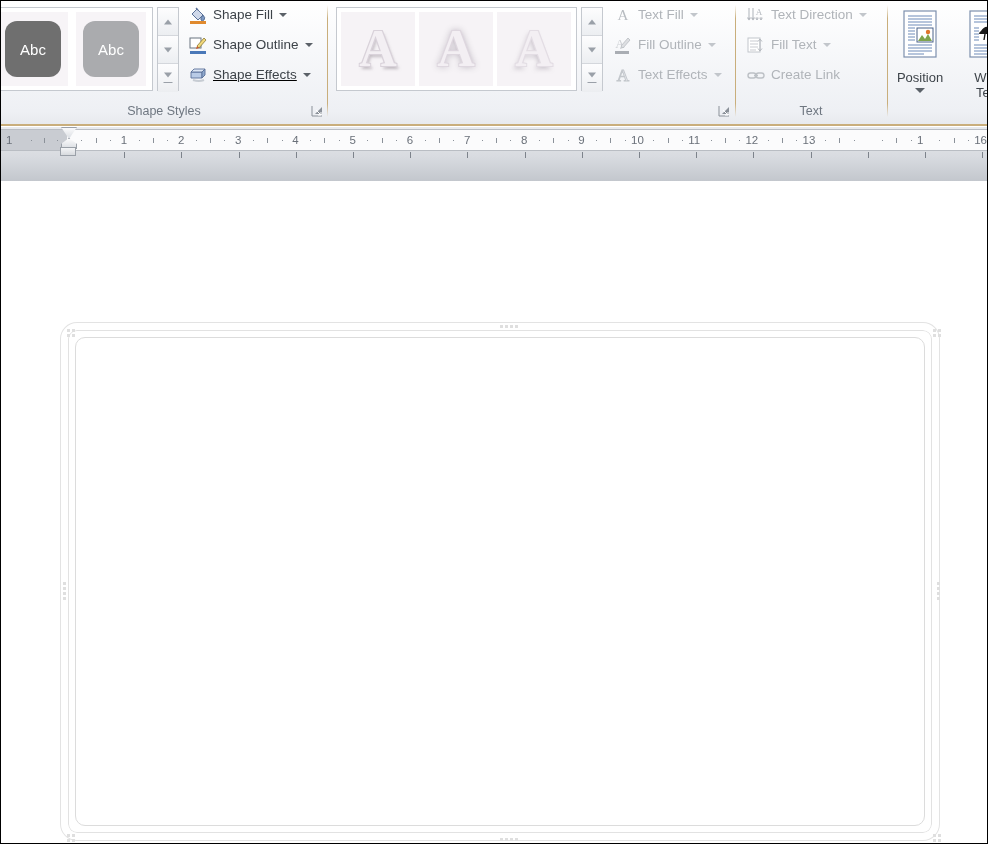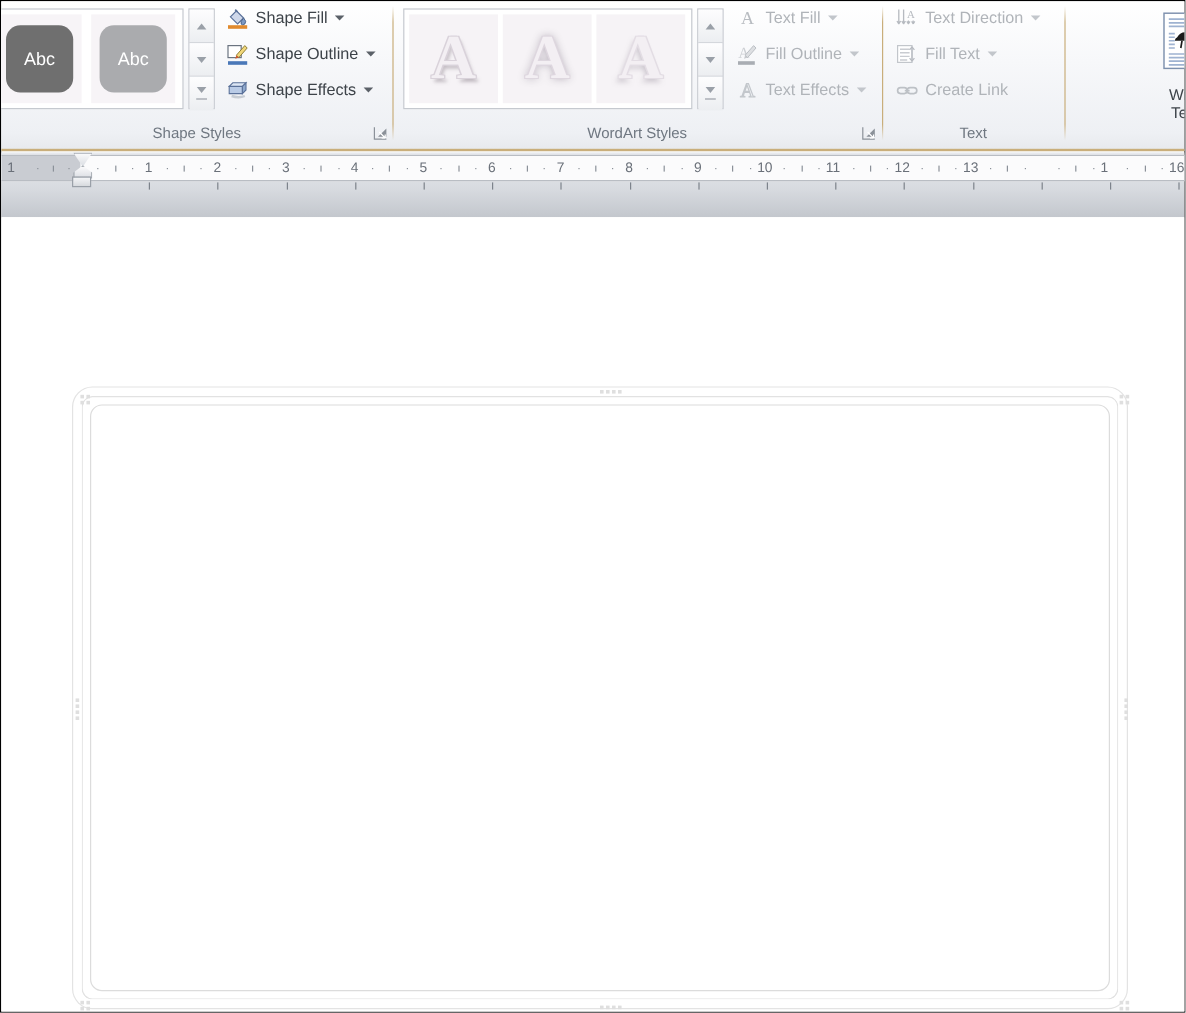--- a/index.html
+++ b/index.html
@@ -225,21 +225,21 @@
               <rect x="2" y="3" width="11" height="10" fill="#ffffff" stroke="#6b7480" stroke-width="1"></rect>
               <path d="M9 11 L16 3 L18 5 L11 13 Z" fill="#f2d87a" stroke="#8a7a33" stroke-width=".8"></path>
               <path d="M9 11 L11 13 L8 14 Z" fill="#cf5a2a"></path>
               <rect x="2" y="16" width="16" height="3" fill="#4a78b8"></rect>
             </svg>
           </span>
           <span class="rlabel">Shape Outline</span>
           <span class="rcaret"></span>
         </div>
 
-        <div class="rbtn" style="left:183px;top:62px;">
+        <div class="rbtn" style="left:183px;top:62px;text-decoration:underline;">
           <span class="ricon">
             <svg width="20" height="20" viewBox="0 0 20 20">
               <path d="M3 7 h11 v6 h-11z" fill="#b9cbe6" stroke="#5a7199" stroke-width=".9"></path>
               <path d="M3 7 l3 -3 h11 l-3 3z" fill="#dce6f4" stroke="#5a7199" stroke-width=".9"></path>
               <path d="M14 7 l3 -3 v6 l-3 3z" fill="#8fa9cd" stroke="#5a7199" stroke-width=".9"></path>
               <path d="M5 15 q6 2 11 0" stroke="#b3bac3" stroke-width="2" fill="none" opacity=".7"></path>
             </svg>
           </span>
           <span class="rlabel">Shape Effects</span>
           <span class="rcaret"></span>
@@ -312,21 +312,20 @@
           <span class="ricon">
             <svg width="20" height="20" viewBox="0 0 20 20">
               <text x="10" y="16" text-anchor="middle" font-size="17" font-family="Liberation Serif, serif" fill="none" stroke="#c3c7cc" stroke-width="1">A</text>
             </svg>
           </span>
           <span class="rlabel">Text Effects</span>
           <span class="rcaret"></span>
         </div>
 
       </div>
-      <div class="glabel">WordArt Styles</div>
       <div class="dlg-launcher" style="left:389px;">
         <svg width="15" height="15" viewBox="0 0 15 15">
           <path d="M2 2 v10 h10" fill="none" stroke="#8b9199" stroke-width="1"></path>
           <path d="M12 3 v7 h-7z" fill="#8b9199"></path>
           <path d="M6 6 l5 5 M11 11 h-3 M11 11 v-3" stroke="#ffffff" stroke-width="1" fill="none"></path>
         </svg>
       </div>
     </div>
     <div class="gsep" style="left:734px;"></div>
 
@@ -372,20 +371,35 @@
         </div>
 
       </div>
       <div class="glabel">Text</div>
     </div>
     <div class="gsep" style="left:886px;"></div>
 
     <div class="rgroup" style="left:887px;width:101px;overflow:hidden;">
       <div class="gcontent">
 
+        <div class="bigbtn" style="left:0px;">
+          <span class="bicon">
+            <svg width="46" height="52" viewBox="0 0 46 52">
+              <rect x="7" y="2" width="32" height="46" fill="#ffffff" stroke="#7d90ad" stroke-width="1.2"></rect>
+              <path d="M11 7 h24 M11 10 h24 M11 13 h24 M11 16 h24" stroke="#9fb3d1" stroke-width="1.4"></path>
+              <rect x="20" y="19" width="16" height="14" fill="#ffffff" stroke="#4a6289" stroke-width="1"></rect>
+              <path d="M21 32 l4 -6 l3 4 l3 -5 l4 7z" fill="#7fa44d"></path>
+              <circle cx="31" cy="23" r="2.2" fill="#e0762c"></circle>
+              <path d="M11 19 h7 M11 22 h7 M11 25 h7 M11 28 h7 M11 31 h7" stroke="#9fb3d1" stroke-width="1.3"></path>
+              <path d="M11 36 h24 M11 39 h24 M11 42 h24 M11 45 h16" stroke="#9fb3d1" stroke-width="1.4"></path>
+            </svg>
+          </span>
+          <span class="blabel">Position</span>
+          <span class="bcaret"></span>
+        </div>
 
         <div class="bigbtn" style="left:66px;width:64px;">
           <span class="bicon">
             <svg width="46" height="52" viewBox="0 0 46 52">
               <rect x="7" y="2" width="32" height="46" fill="#ffffff" stroke="#7d90ad" stroke-width="1.2"></rect>
               <path d="M11 7 h24 M11 10 h24 M11 13 h24" stroke="#9fb3d1" stroke-width="1.4"></path>
               <path d="M18 22 q3 -5 8 -4 q4 1 6 4 q2 1 2 3 l-18 0 q0 -2 2 -3z" fill="#1b1b1b"></path>
               <path d="M22 25 l-1 6 M27 25 l1 6 M32 25 l1 5" stroke="#1b1b1b" stroke-width="1.4"></path>
               <path d="M11 19 h5 M11 22 h5 M11 25 h5 M11 28 h5 M11 31 h5" stroke="#9fb3d1" stroke-width="1.3"></path>
               <path d="M11 36 h24 M11 39 h24 M11 42 h24 M11 45 h16" stroke="#9fb3d1" stroke-width="1.4"></path>

